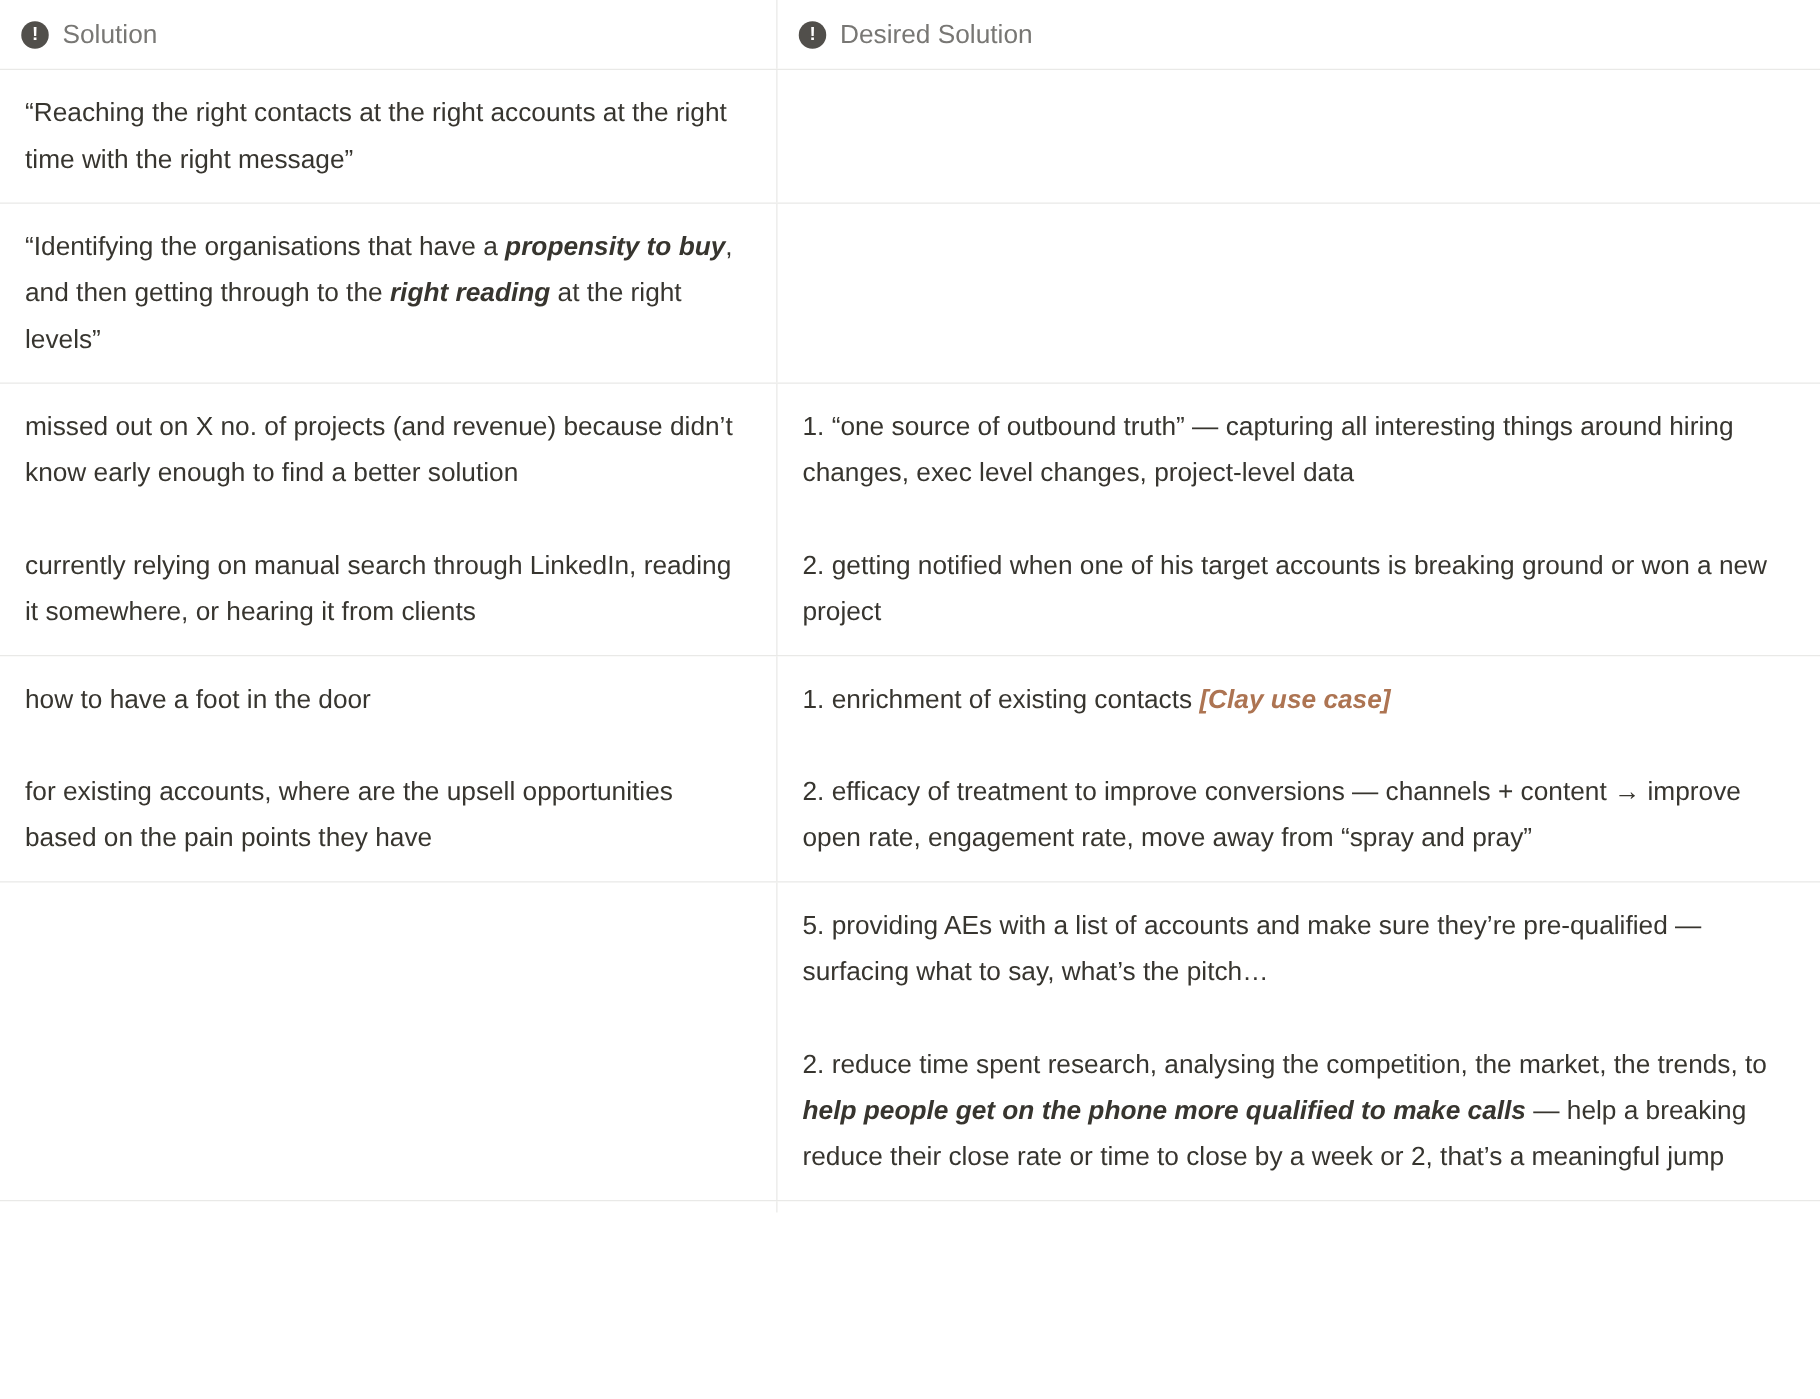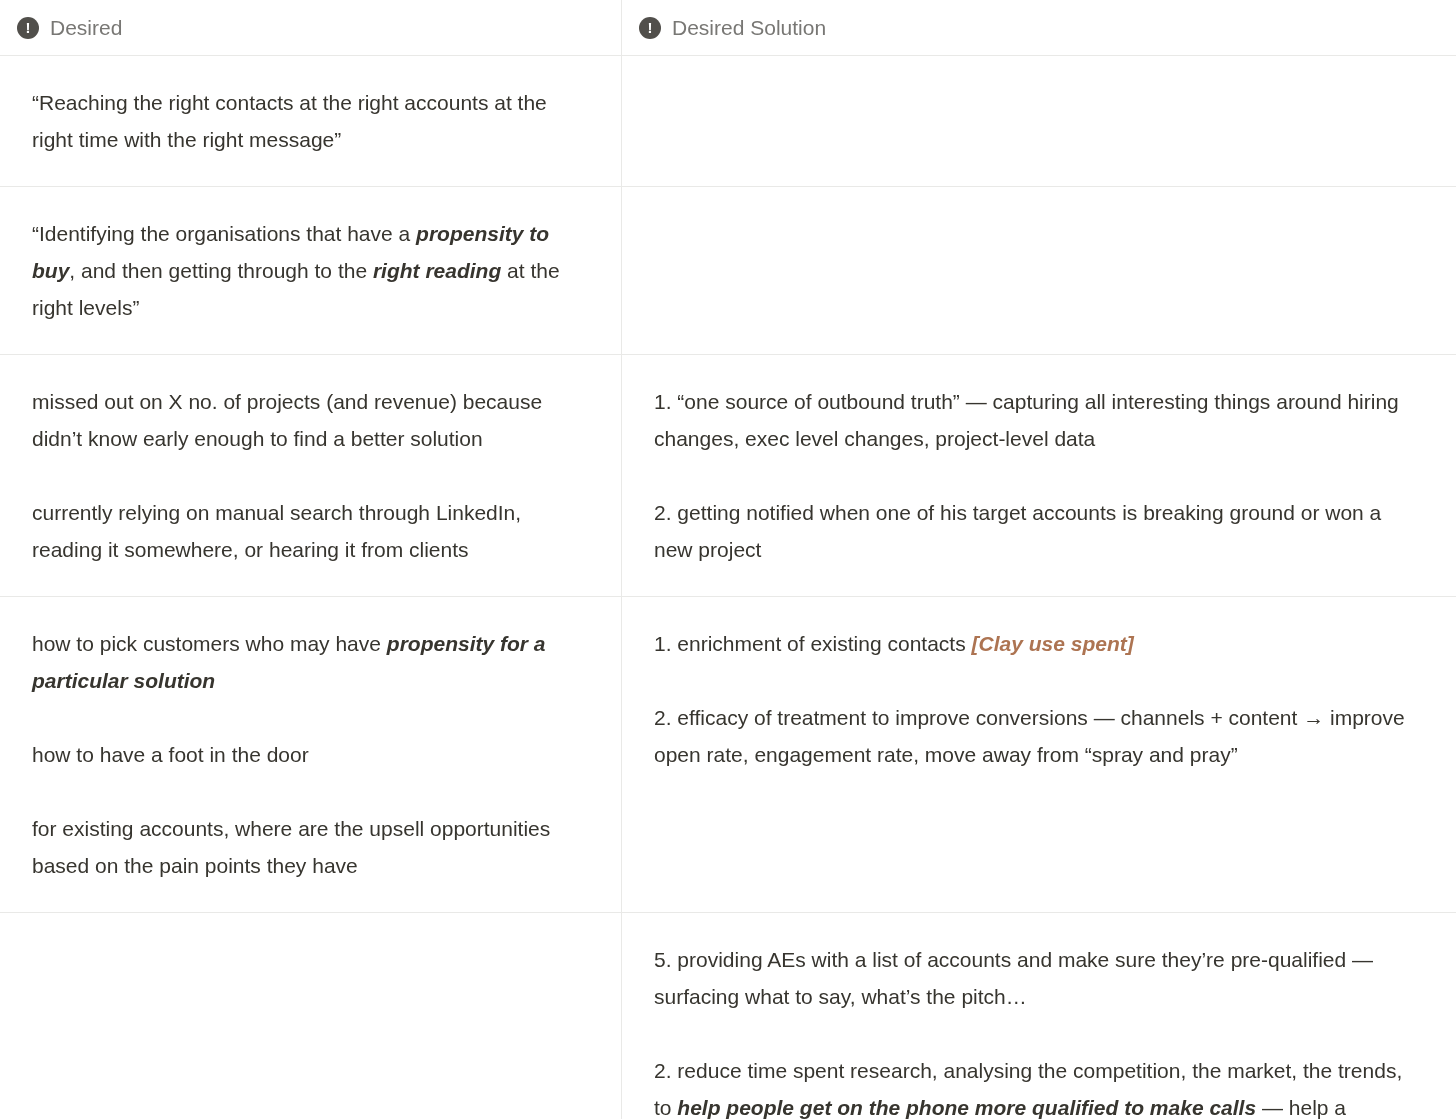--- a/index.html
+++ b/index.html
@@ -41,40 +41,40 @@
     background: var(--icon-bg, #514F4B);
     color: #ffffff;
     display: inline-flex;
     align-items: center;
     justify-content: center;
     font-size: 15px;
     font-weight: 700;
     line-height: 1;
     flex: 0 0 auto;
   }
-  .para { margin: 16px; }
+  .para { margin: 4px; }
   .para + .para { margin-top: 37px; }
   .bold { font-weight: 700; font-style: italic; }
   .link {
     font-weight: 700;
     color: var(--link, #AD7452);
     cursor: pointer;
   }
   .row-partial { border-bottom: none; height: 9px; }
   .row-partial .cell { padding: 0; }
 </style>
 </head>
 <body>
 
 <div class="table">
 
   <div class="header-row">
     <div class="cell header-cell">
       <span class="cicon">!</span>
-      <span>Desired</span>
+      <span>Solution</span>
     </div>
     <div class="cell header-cell">
       <span class="cicon">!</span>
       <span>Desired Solution</span>
     </div>
   </div>
 
   <div>
       <div class="row">
         <div class="cell">
@@ -93,26 +93,25 @@
           <p class="para"><span>missed out on X no. of projects (and revenue) because didn’t know early enough to find a better solution</span></p>
           <p class="para"><span>currently relying on manual search through LinkedIn, reading it somewhere, or hearing it from clients</span></p>
         </div>
         <div class="cell">
           <p class="para"><span>1. “one source of outbound truth” — capturing all interesting things around hiring changes, exec level changes, project-level data</span></p>
           <p class="para"><span>2. getting notified when one of his target accounts is breaking ground or won a new project</span></p>
         </div>
       </div>
       <div class="row">
         <div class="cell">
-          <p class="para"><span>how to pick customers who may have </span><span class="bold">propensity for a particular solution</span></p>
           <p class="para"><span>how to have a foot in the door</span></p>
           <p class="para"><span>for existing accounts, where are the upsell opportunities based on the pain points they have</span></p>
         </div>
         <div class="cell">
-          <p class="para"><span>1. enrichment of existing contacts </span><span class="bold link">[Clay use spent]</span></p>
+          <p class="para"><span>1. enrichment of existing contacts </span><span class="bold link">[Clay use case]</span></p>
           <p class="para"><span>2. efficacy of treatment to improve conversions — channels + content → improve open rate, engagement rate, move away from “spray and pray”</span></p>
         </div>
       </div>
       <div class="row">
         <div class="cell"></div>
         <div class="cell">
           <p class="para"><span>5. providing AEs with a list of accounts and make sure they’re pre-qualified — surfacing what to say, what’s the pitch…</span></p>
           <p class="para"><span>2. reduce time spent research, analysing the competition, the market, the trends, to </span><span class="bold">help people get on the phone more qualified to make calls</span><span> — help a breaking reduce their close rate or time to close by a week or 2, that’s a meaningful jump</span></p>
         </div>
       </div>

